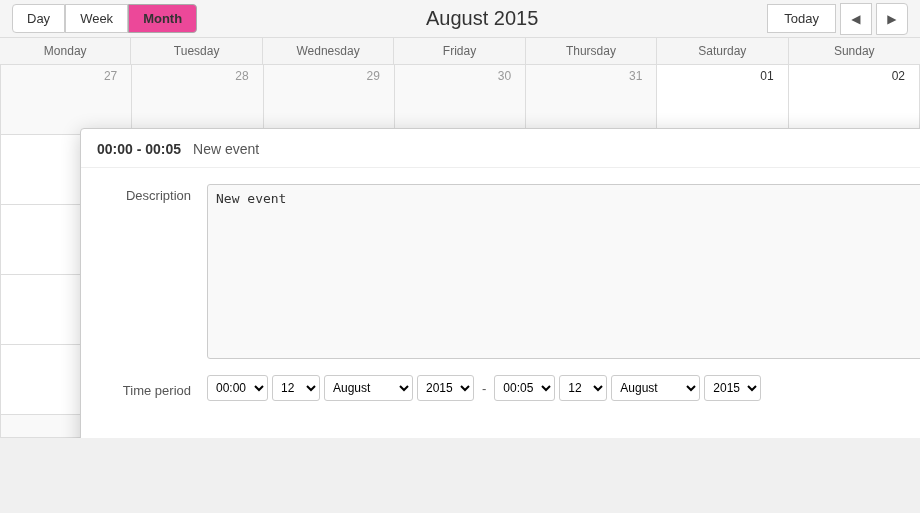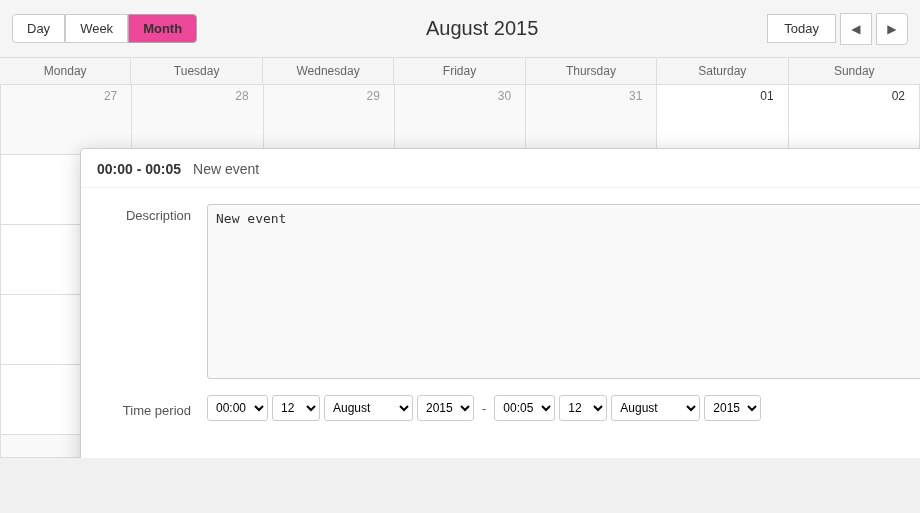--- a/index.html
+++ b/index.html
@@ -6,21 +6,21 @@
     body { font-family: Arial, sans-serif; font-size: 13px; background: #f0f0f0; }
 
     
     .header {
       display: flex;
       align-items: center;
       justify-content: space-between;
       background: #f5f5f5;
       border-bottom: 1px solid #ddd;
       padding: 8px 12px;
-      height: 58px;
+      height: 38px;
     }
     .view-buttons { display: flex; gap: 0; }
     .view-btn {
       padding: 6px 14px;
       border: 1px solid #ccc;
       background: #fff;
       cursor: pointer;
       font-size: 13px;
       color: #333;
     }

